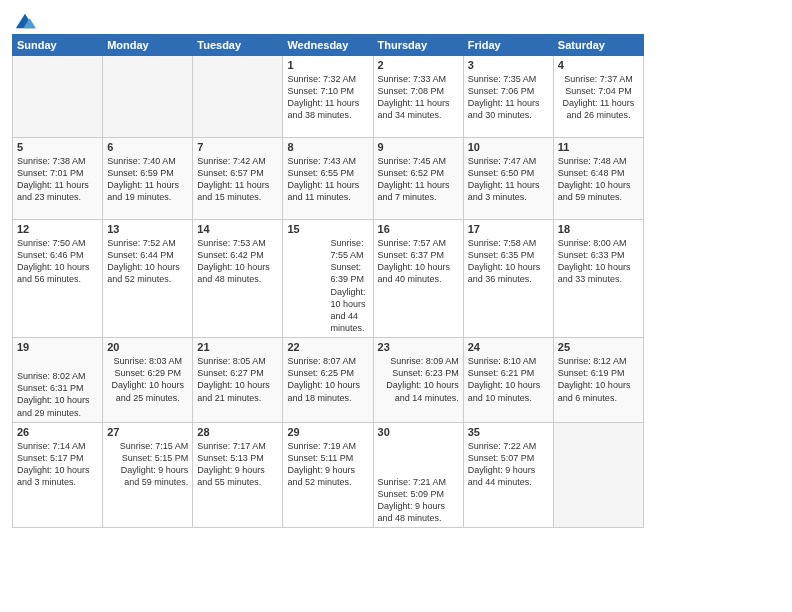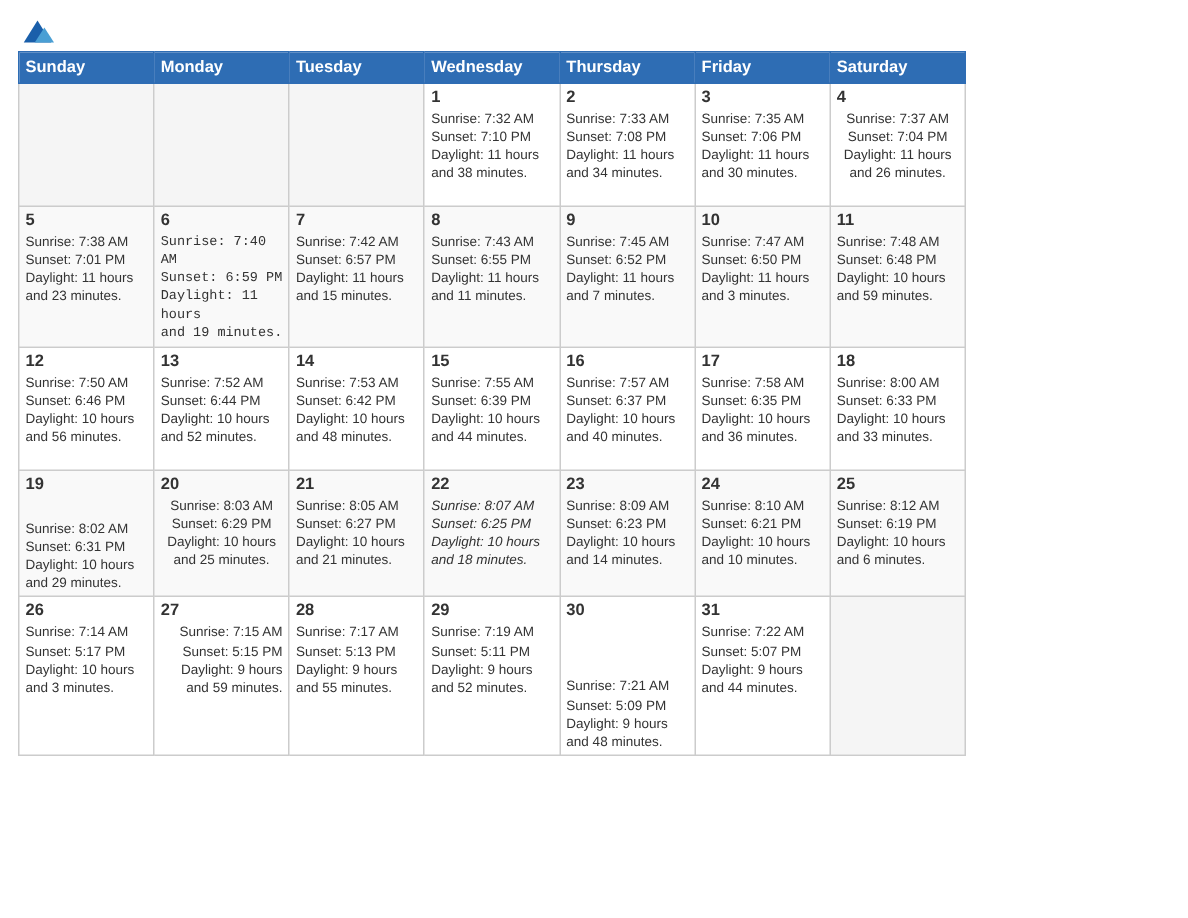--- a/index.html
+++ b/index.html
@@ -155,21 +155,21 @@
         <tr>
           <td>
             <span class="day-num">5</span>
             <div class="day-info" style="white-space: pre-line;">Sunrise: 7:38 AM
 Sunset: 7:01 PM
 Daylight: 11 hours
 and 23 minutes.</div>
           </td>
           <td>
             <span class="day-num">6</span>
-            <div class="day-info" style="white-space: pre-line; font-family: Liberation Mono, monospace;">Sunrise: 7:40 AM
+            <div class="day-info" style="white-space: pre-line;">Sunrise: 7:40 AM
 Sunset: 6:59 PM
 Daylight: 11 hours
 and 19 minutes.</div>
           </td>
           <td>
             <span class="day-num">7</span>
             <div class="day-info" style="white-space: pre-line;">Sunrise: 7:42 AM
 Sunset: 6:57 PM
 Daylight: 11 hours
 and 15 minutes.</div>
@@ -220,21 +220,21 @@
           </td>
           <td>
             <span class="day-num">14</span>
             <div class="day-info" style="white-space: pre-line;">Sunrise: 7:53 AM
 Sunset: 6:42 PM
 Daylight: 10 hours
 and 48 minutes.</div>
           </td>
           <td>
             <span class="day-num">15</span>
-            <div class="day-info" style="white-space: pre-line;">Sunrise: 7:55 AM
+            <div class="day-info" style="white-space: pre-line; margin-left: 43px;">Sunrise: 7:55 AM
 Sunset: 6:39 PM
 Daylight: 10 hours
 and 44 minutes.</div>
           </td>
           <td>
             <span class="day-num">16</span>
             <div class="day-info" style="white-space: pre-line;">Sunrise: 7:57 AM
 Sunset: 6:37 PM
 Daylight: 10 hours
 and 40 minutes.</div>
@@ -271,28 +271,28 @@
           </td>
           <td>
             <span class="day-num">21</span>
             <div class="day-info" style="white-space: pre-line;">Sunrise: 8:05 AM
 Sunset: 6:27 PM
 Daylight: 10 hours
 and 21 minutes.</div>
           </td>
           <td>
             <span class="day-num">22</span>
-            <div class="day-info" style="white-space: pre-line; font-style: italic;">Sunrise: 8:07 AM
+            <div class="day-info" style="white-space: pre-line;">Sunrise: 8:07 AM
 Sunset: 6:25 PM
 Daylight: 10 hours
 and 18 minutes.</div>
           </td>
           <td>
             <span class="day-num">23</span>
-            <div class="day-info" style="white-space: pre-line;">Sunrise: 8:09 AM
+            <div class="day-info" style="white-space: pre-line; text-align: right;">Sunrise: 8:09 AM
 Sunset: 6:23 PM
 Daylight: 10 hours
 and 14 minutes.</div>
           </td>
           <td>
             <span class="day-num">24</span>
             <div class="day-info" style="white-space: pre-line;">Sunrise: 8:10 AM
 Sunset: 6:21 PM
 Daylight: 10 hours
 and 10 minutes.</div>
@@ -335,21 +335,21 @@
 and 52 minutes.</div>
           </td>
           <td>
             <span class="day-num">30</span>
             <div class="day-info" style="white-space: pre-line; margin-top: 38px;">Sunrise: 7:21 AM
 Sunset: 5:09 PM
 Daylight: 9 hours
 and 48 minutes.</div>
           </td>
           <td>
-            <span class="day-num">31</span>
+            <span class="day-num">35</span>
             <div class="day-info" style="white-space: pre-line;">Sunrise: 7:22 AM
 Sunset: 5:07 PM
 Daylight: 9 hours
 and 44 minutes.</div>
           </td>
           <td class="empty"></td>
         </tr>
       </tbody>
   </table>
 </div>

